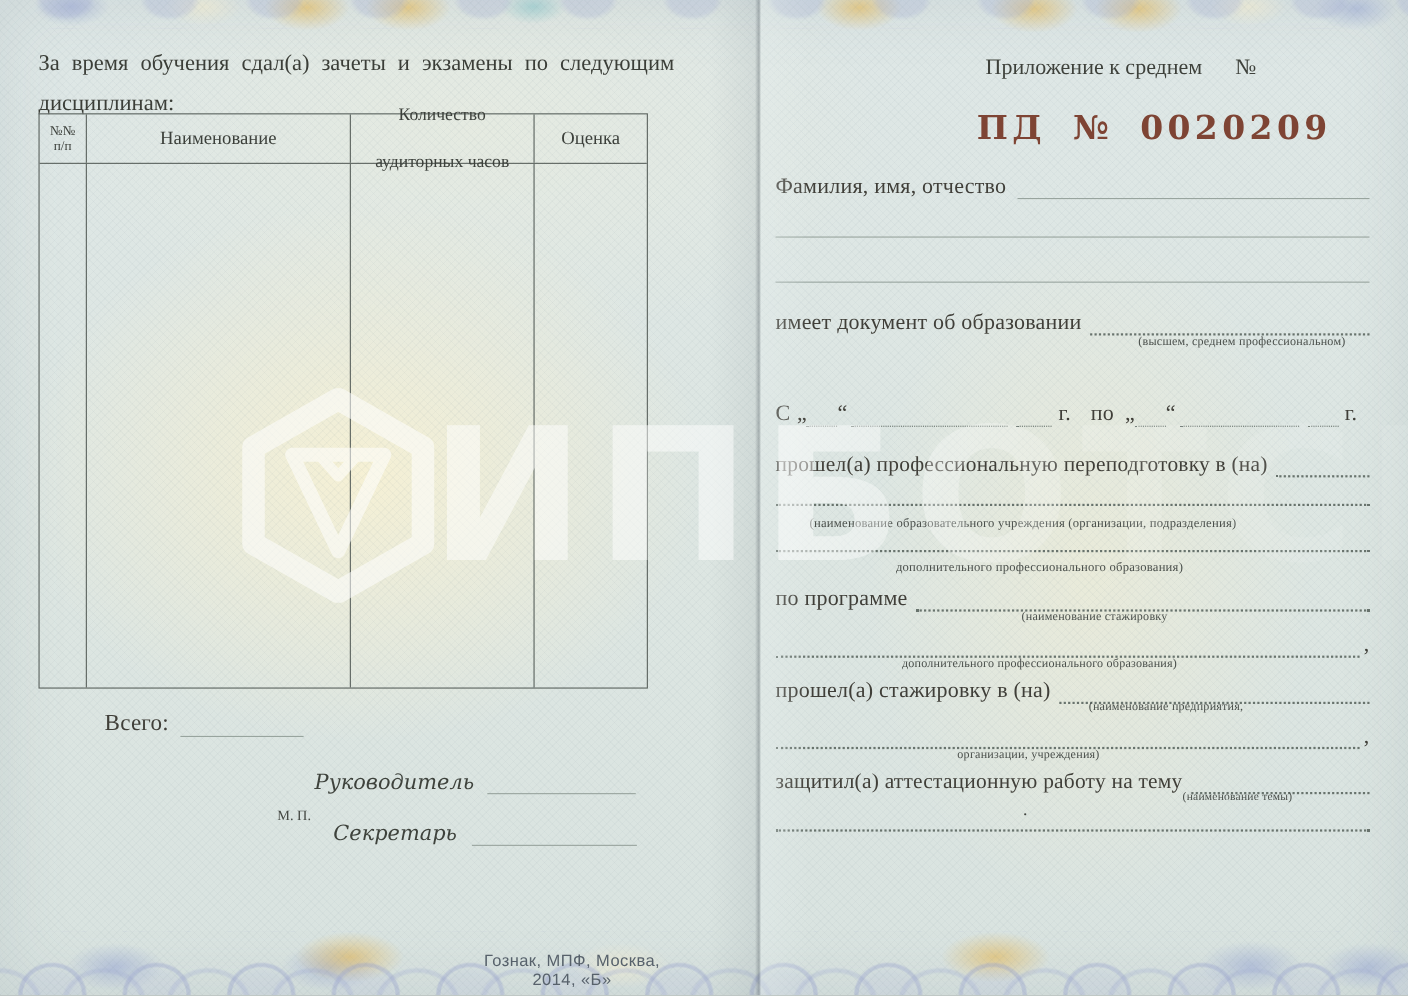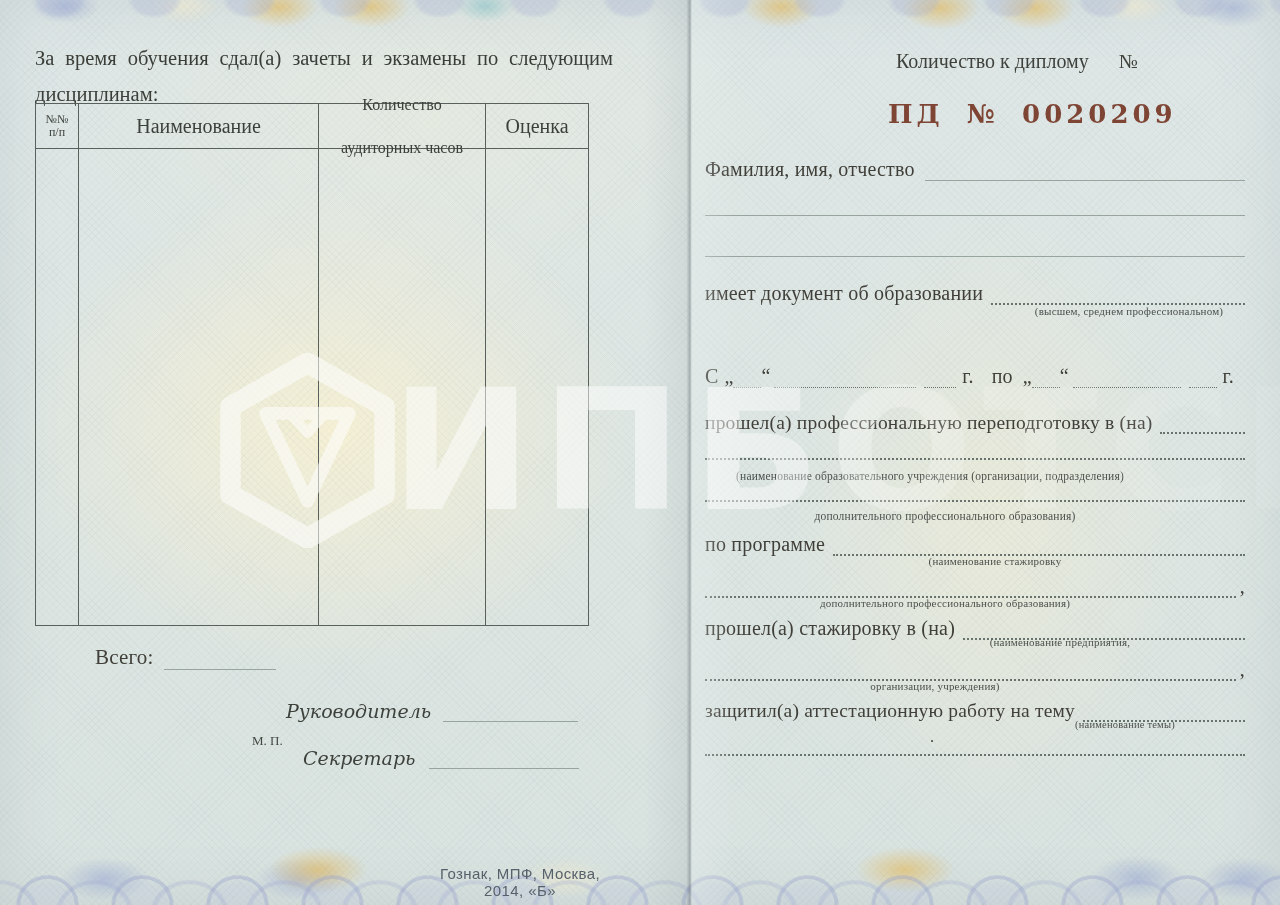--- a/index.html
+++ b/index.html
@@ -74,35 +74,35 @@
   .intro { position:absolute; left:35px; top:40px; width:578px; z-index:3;
            font-size:20.5px; line-height:36px; color:#3b3e38; text-align:justify; }
   .table { position:absolute; left:35px; top:103px; width:554px; height:523px; z-index:3;
            border:1.4px solid #59615c; display:flex; flex-direction:column; }
   .thead { display:flex; height:45px; border-bottom:1.4px solid #59615c; }
   .tbody { display:flex; flex:1; }
   .cell  { border-right:1.4px solid #59615c; display:flex; flex-direction:column; align-items:center; justify-content:center; }
   .cell:last-child { border-right:none; }
   .c1 { width:43px; } .c2 { width:240px; } .c3 { width:167px;gap:24px; } .c4 { flex:1;text-align:right; }
   .h-small { font-size:12px; line-height:13px; color:#3c403b; }
-  .h-main  { font-size:20px; color:#3c403b; }
+  .h-main  { font-size:17px; color:#3c403b; }
   .h-mid   { font-size:16px; line-height:19px; color:#3c403b; text-align:center; }
   .total-row { position:absolute; left:95px; top:645px; z-index:3; display:flex; align-items:flex-end; }
   .total-row .lbl { font-size:21px; }
   .sig { position:absolute; z-index:3; display:flex; align-items:flex-end; }
   .sig .name { font-style:italic; font-family:"DejaVu Serif", serif; font-size:19px; color:#3e423c; white-space:nowrap; }
   .seal { position:absolute; left:252px; top:733px; z-index:3; font-size:13px; color:#454944; }
   .imprint { position:absolute; left:425px; top:865px; width:190px; z-index:6;
              font-size:15px; color:#57616b; letter-spacing:.4px; text-align:center; font-family:"Liberation Sans", sans-serif; }
 
   
   .rp-title { position:absolute; left:896px; top:50px; z-index:3; font-size:20px; color:#3e413b; display:flex; }
   .rp-title .no { margin-left:30px; }
   .serial { position:absolute; left:888px; top:99px; z-index:3;
-            font-size:26px; font-weight:700; letter-spacing:4px; word-spacing:10px; color:#7e4434;
+            font-size:30px; font-weight:700; letter-spacing:4px; word-spacing:10px; color:#7e4434;
             font-family:"DejaVu Serif", serif; }
   .r-left { left:705px; width:540px; }
   .quote { font-size:20px; color:#403f39; }
   .seg { flex:none; }
 </style>
 </head>
 <body>
 
 <div class="document">
 
@@ -169,21 +169,21 @@
   </div>
   <div class="seal">М. П.</div>
   <div class="sig" style="left:303px; top:747px;">
     <span class="name">Секретарь</span>
     <span class="sl seg" style="width:150px; margin-left:14px;"></span>
   </div>
 
   <div class="imprint">Гознак, МПФ, Москва, 2014, «Б»</div>
 
   <div class="rp-title">
-    <span>Количество к диплому</span>
+    <span>Приложение к среднем</span>
     <span class="no">№</span>
   </div>
 
   <div class="serial">ПД № 0020209</div>
 
   <div class="row r-left" style="top:158px;">
     <span class="lbl">Фамилия, имя, отчество</span>
     <span class="sl grow" style="margin-left:10px;"></span>
   </div>
   <div class="row r-left" style="top:200px;">

